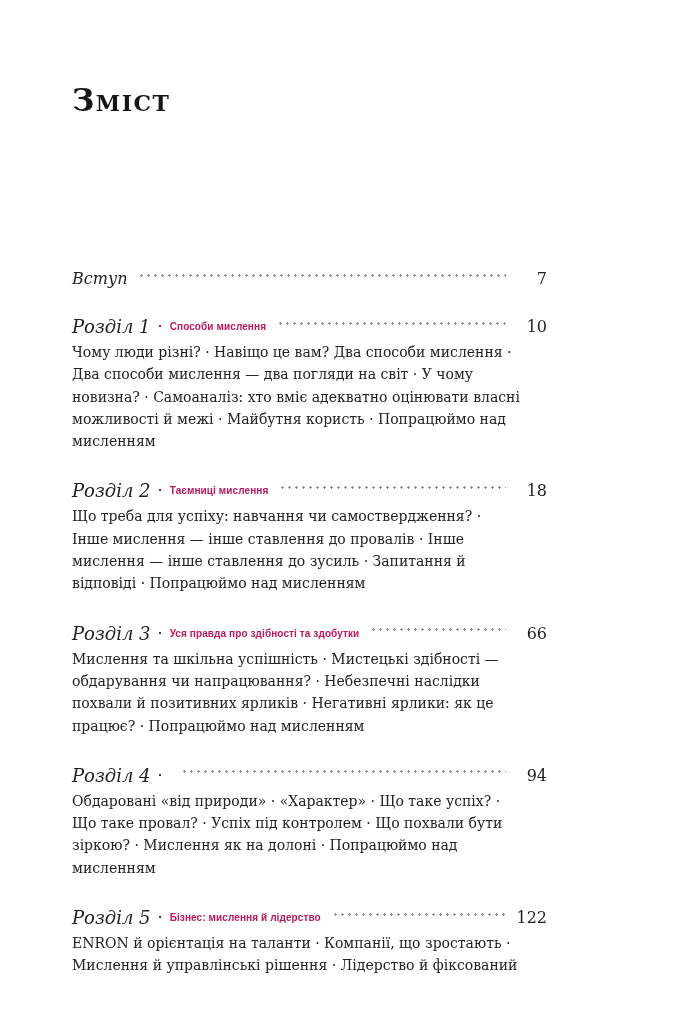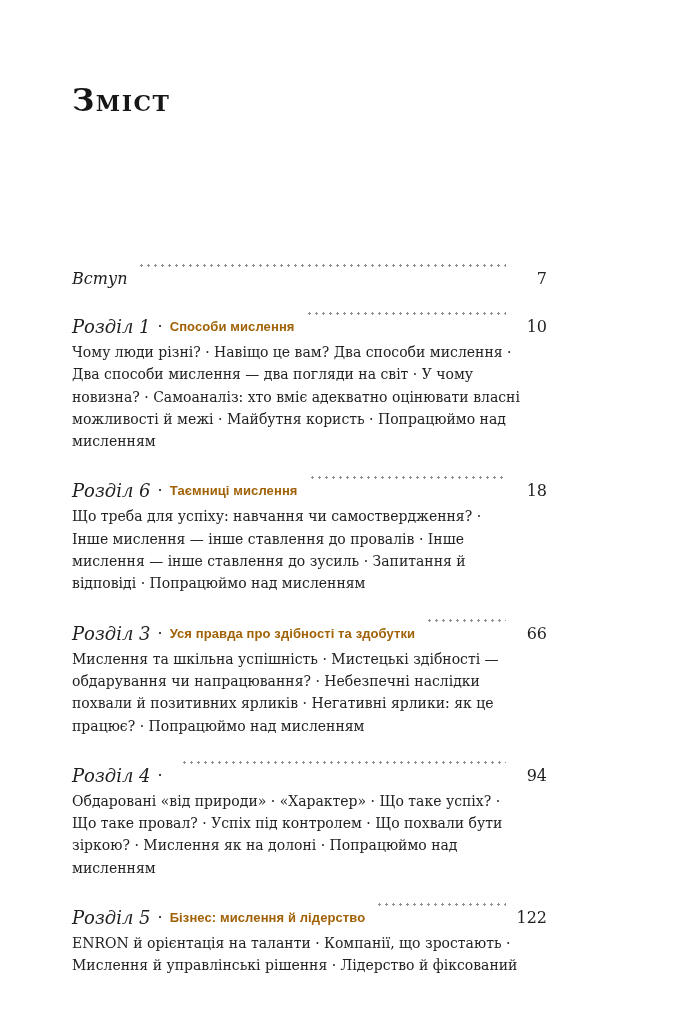--- a/index.html
+++ b/index.html
@@ -24,40 +24,40 @@
     font-family: "DejaVu Serif", "Liberation Serif", serif;
     font-variant: small-caps;
     font-weight: 700;
     font-size: 31px;
     letter-spacing: 1.5px;
     margin: 24px 0 150px 0;
     color: #161616;
   }
   .row {
     display: flex;
-    align-items: flex-start;
+    align-items: center;
     font-size: 16px;
     line-height: 22px;
     white-space: nowrap;
   }
   .prefix {
     font-style: italic;
     font-size: 18px;
     color: #1f1f1f;
   }
   .sep {
     margin: 0 7px;
     color: #1f1f1f;
   }
   .chapter-title {
     font-family: "Liberation Sans", "DejaVu Sans", sans-serif;
     font-weight: 700;
-    font-size: 13px;
+    font-size: 10px;
     letter-spacing: 0.1px;
-    color: #a16207;
+    color: #be185d;
   }
   .leader {
     flex: 1;
     min-width: 14px;
     height: 3px;
     margin: 0 9px 0 11px;
     position: relative;
     top: -4px;
     background-image: radial-gradient(circle, #8f8f8f 1.1px, transparent 1.4px);
     background-size: 7px 3px;
@@ -107,21 +107,21 @@
       <span class="sep">·</span>
       <span class="chapter-title">Способи мислення</span>
       <span class="leader"></span>
       <span class="page-num">10</span>
     </div>
     <p class="desc">Чому люди різні? · Навіщо це вам? Два способи мислення · Два способи мислення — два погляди на світ · У чому новизна? · Самоаналіз: хто вміє адекватно оцінювати власні можливості й межі · Майбутня користь · Попрацюймо над мисленням</p>
   </section>
 
   <section class="entry">
     <div class="row">
-      <span class="prefix">Розділ 6</span>
+      <span class="prefix">Розділ 2</span>
       <span class="sep">·</span>
       <span class="chapter-title">Таємниці мислення</span>
       <span class="leader"></span>
       <span class="page-num">18</span>
     </div>
     <p class="desc">Що треба для успіху: навчання чи самоствердження? · Інше мислення — інше ставлення до провалів · Інше мислення — інше ставлення до зусиль · Запитання й відповіді · Попрацюймо над мисленням</p>
   </section>
 
   <section class="entry">
     <div class="row">

